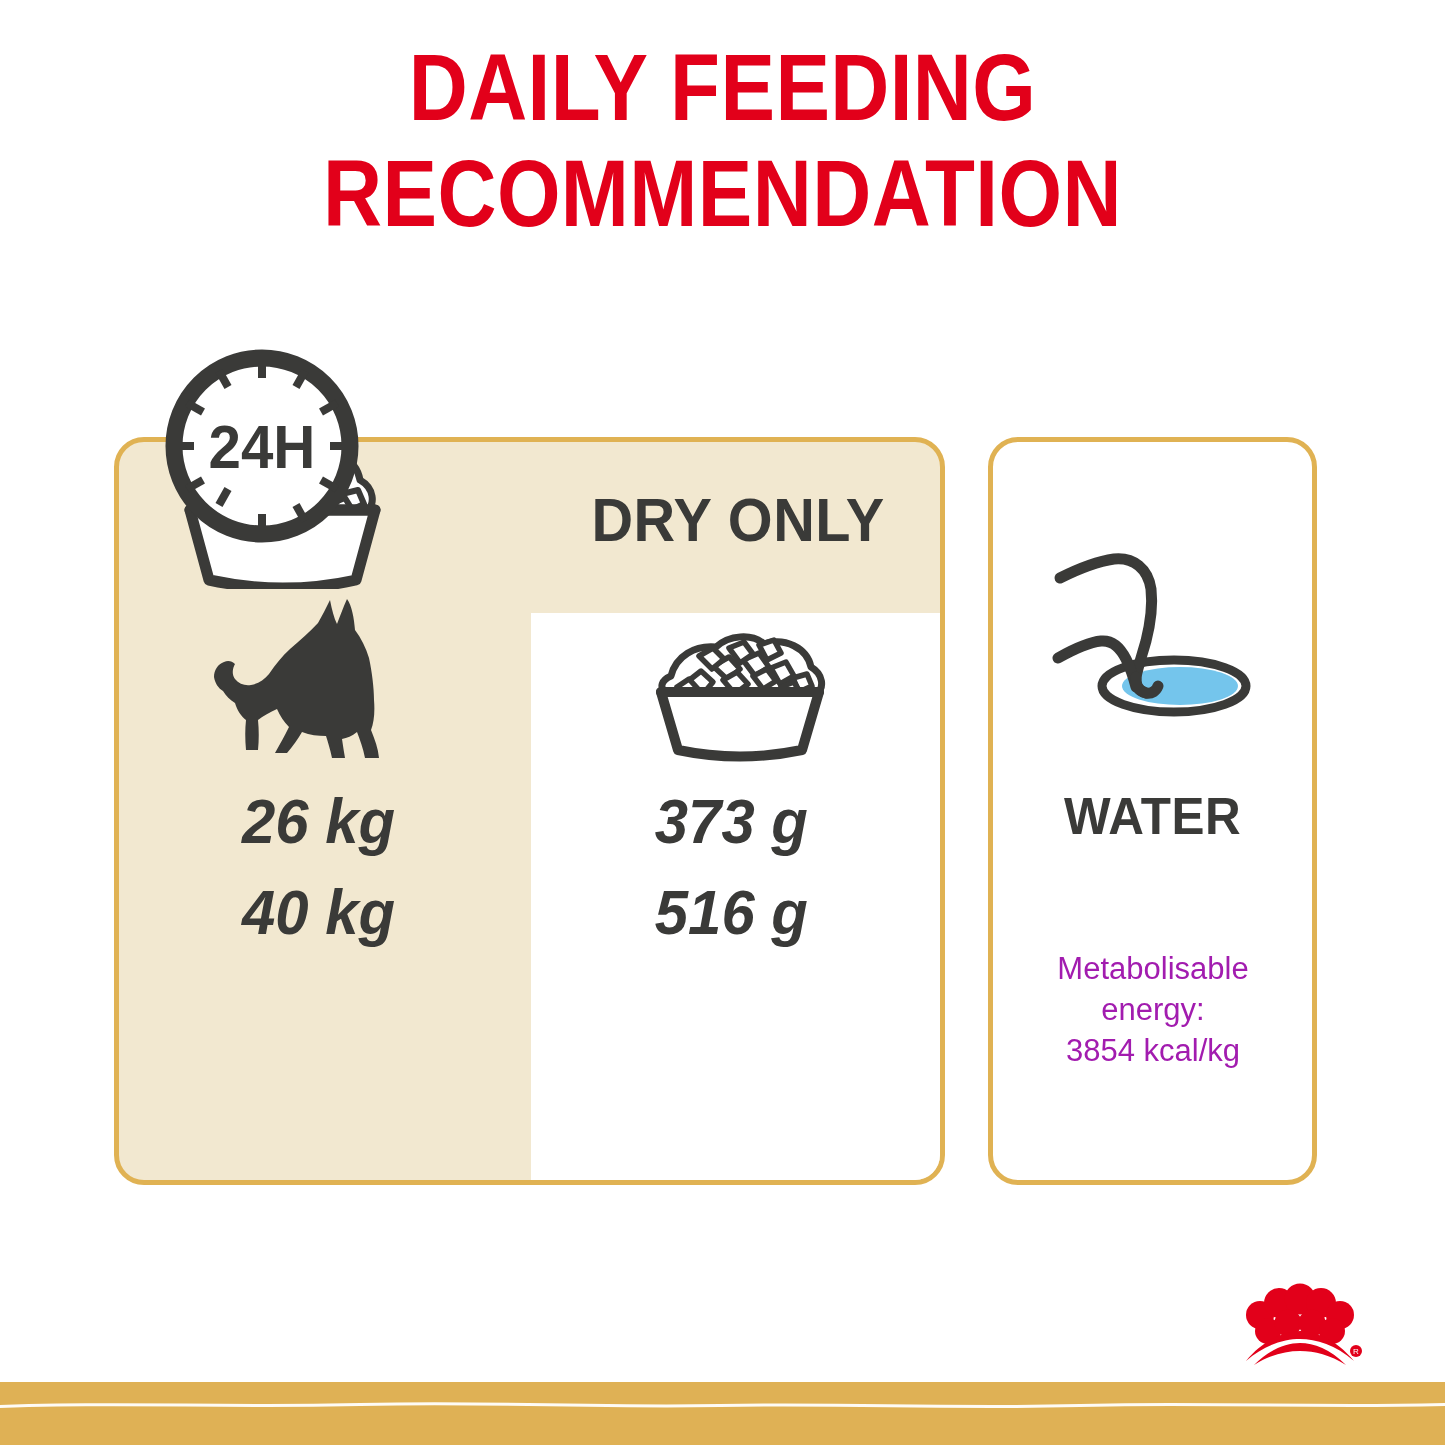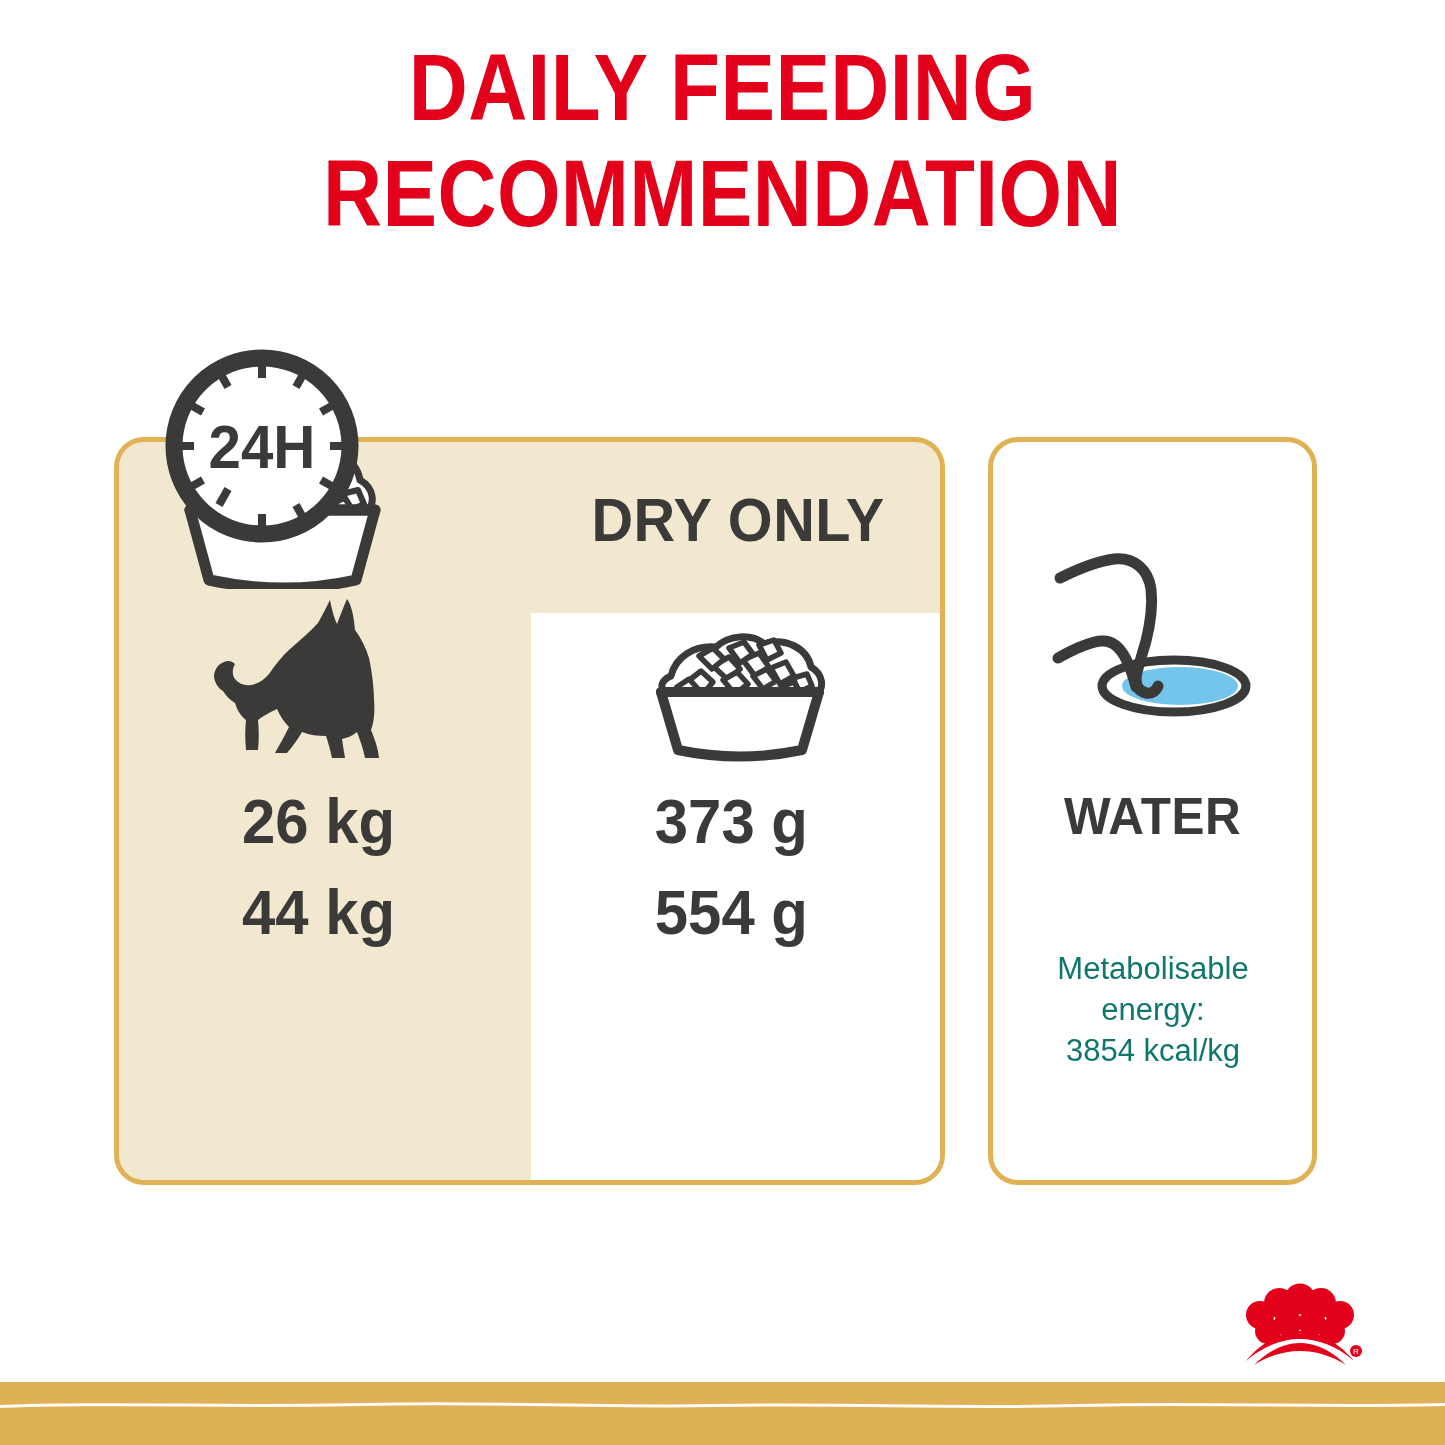--- a/index.html
+++ b/index.html
@@ -115,20 +115,21 @@
   
   .rows {
     position: absolute;
     left: 114px;
     top: 790px;
     width: 831px;
   }
   .row {
     position: relative;
     height: 91px;
+    font-style: italic;
   }
   .cell {
     position: absolute;
     top: 0;
     color: #3a3a38;
     font-family: "Liberation Sans Narrow", "Liberation Sans", sans-serif;
     font-weight: 700;
     font-size: 63px;
     line-height: 1;
     letter-spacing: 0px;
@@ -172,21 +173,21 @@
     letter-spacing: 0.5px;
     transform: scaleX(0.95);
     transform-origin: 50% 50%;
   }
   .water-energy {
     position: absolute;
     left: 1000px;
     top: 948px;
     width: 306px;
     text-align: center;
-    color: #0f766e;
+    color: #a21caf;
     font-family: "Liberation Sans", sans-serif;
     font-weight: 400;
     font-size: 31px;
     line-height: 1.33;
     white-space: pre-line;
   }
 
   
   .rc-logo {
     position: absolute;
@@ -319,22 +320,22 @@
     <path d="M36 62 L194 62" stroke="#3a3a38" stroke-width="10" stroke-linecap="round"></path>
   </svg>
 </div>
 
 <div class="rows">
   <div class="row">
     <div class="cell weight">26 kg</div>
     <div class="cell amount">373 g</div>
   </div>
   <div class="row">
-    <div class="cell weight">44 kg</div>
-    <div class="cell amount">554 g</div>
+    <div class="cell weight">40 kg</div>
+    <div class="cell amount">516 g</div>
   </div>
 </div>
 
 <div class="panel-right"></div>
 
 <div class="water-icon">
   <svg viewBox="0 0 210 185" width="210" height="185" aria-hidden="true">
 
     <ellipse cx="128" cy="141" rx="58" ry="19" fill="#74c5ec"></ellipse>
 

